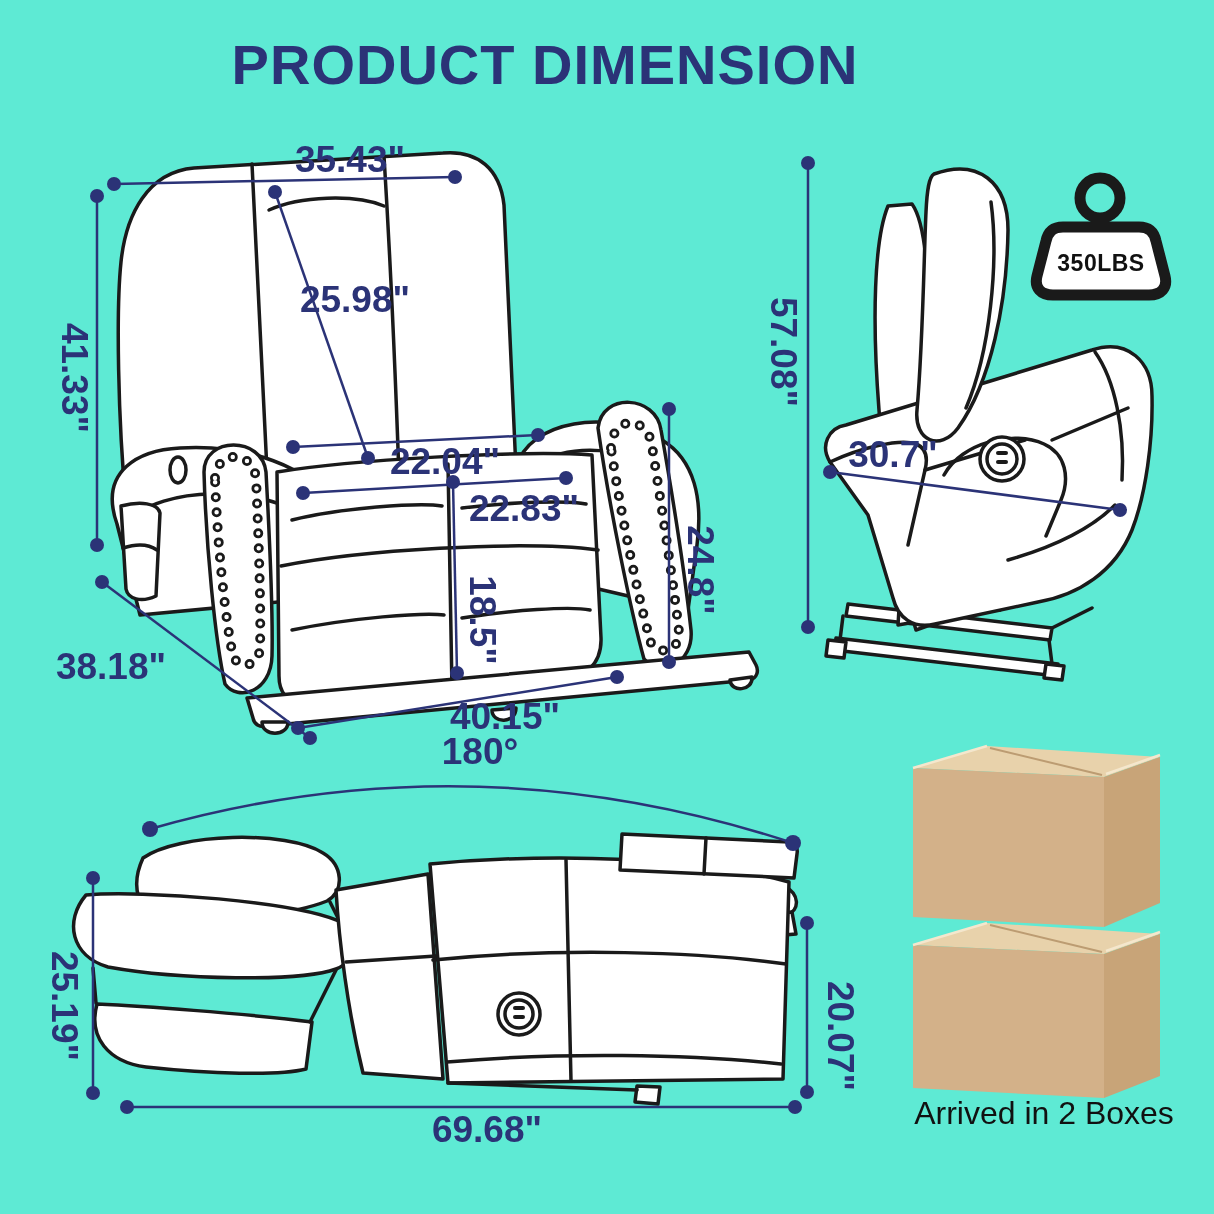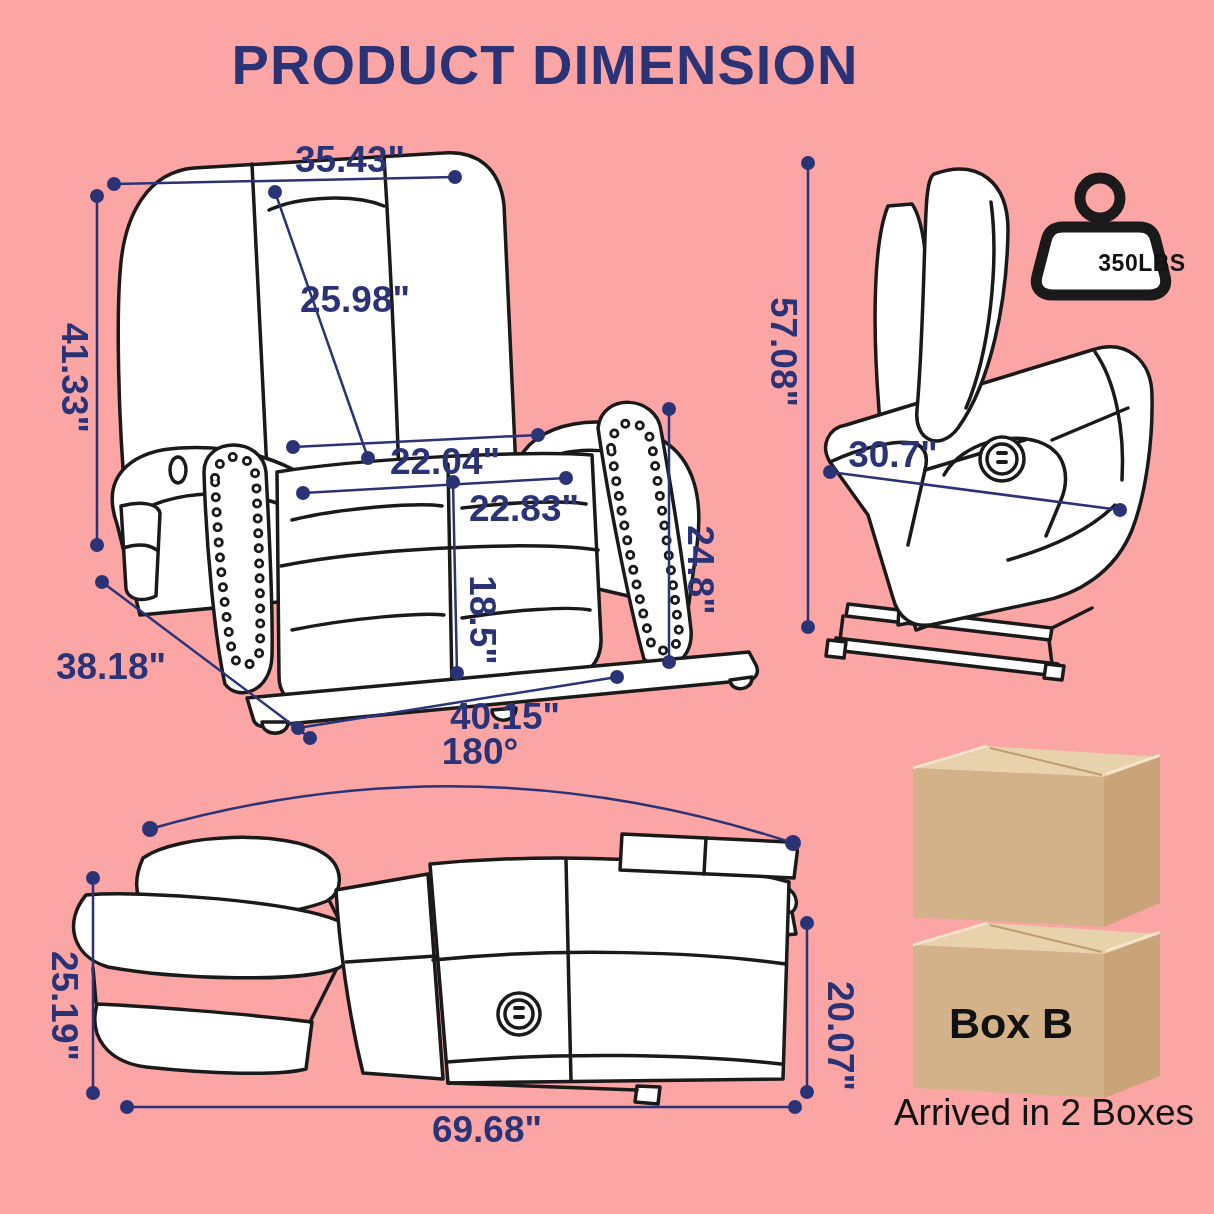--- a/index.html
+++ b/index.html
@@ -1,28 +1,28 @@
 <!DOCTYPE html>
 <html><head>
 <meta charset="utf-8">
 <style>
   html,body{margin:0;padding:0;background:#fff;}
-  #canvas{position:relative;width:1214px;height:1214px;background:#fca5a5;overflow:hidden;
+  #canvas{position:relative;width:1214px;height:1214px;background:#5eead4;overflow:hidden;
           font-family:"Liberation Sans",sans-serif;}
   #art{position:absolute;left:0;top:0;}
   .page-title{position:absolute;left:545px;top:64px;transform:translate(-50%,-50%);
       font-size:56px;font-weight:800;letter-spacing:1px;color:#2b3377;white-space:nowrap;}
   .dim{position:absolute;transform:translate(-50%,-50%);font-size:37px;font-weight:700;
       color:#2b3377;white-space:nowrap;}
   .dim.vert{transform:translate(-50%,-50%) rotate(90deg);}
   .cap-label{position:absolute;transform:translate(-50%,-50%);font-size:23px;font-weight:700;
       color:#111;white-space:nowrap;letter-spacing:.5px;}
   .box-label{position:absolute;transform:translate(-50%,-50%);font-size:43px;font-weight:700;
       color:#111;white-space:nowrap;}
-  .note-label{position:absolute;transform:translate(-50%,-50%);font-size:37px;font-weight:400;
+  .note-label{position:absolute;transform:translate(-50%,-50%);font-size:32px;font-weight:400;
       color:#111;white-space:nowrap;}
 </style>
 </head>
 <body>
 
 <div id="canvas">
 
 <svg id="art" width="1214" height="1214" viewBox="0 0 1214 1214">
 
   <g stroke="#1a1a1a" stroke-width="3.5" fill="#fff" stroke-linecap="round" stroke-linejoin="round">
@@ -217,23 +217,22 @@
   <span class="dim vert" style="left:74px;top:378px;">41.33"</span>
   <span class="dim" style="left:445px;top:462px;">22.04"</span>
   <span class="dim" style="left:524px;top:509px;">22.83"</span>
   <span class="dim vert" style="left:482px;top:620px;">18.5"</span>
   <span class="dim vert" style="left:700px;top:570px;">24.8"</span>
   <span class="dim" style="left:111px;top:667px;">38.18"</span>
   <span class="dim" style="left:505px;top:717px;">40.15"</span>
 
   <span class="dim vert" style="left:783px;top:352px;">57.08"</span>
   <span class="dim" style="left:893px;top:455px;">30.7"</span>
-  <span class="cap-label" style="left:1101px;top:263px;margin-left:41px;">350LBS</span>
+  <span class="cap-label" style="left:1101px;top:263px;">350LBS</span>
 
   <span class="dim" style="left:480px;top:752px;">180°</span>
   <span class="dim vert" style="left:64px;top:1006px;">25.19"</span>
   <span class="dim vert" style="left:840px;top:1036px;">20.07"</span>
   <span class="dim" style="left:487px;top:1130px;">69.68"</span>
 
-  <span class="box-label" style="left:1011px;top:1023px;">Box B</span>
   <span class="note-label" style="left:1044px;top:1113px;">Arrived in 2 Boxes</span>
 
 </div>
 
 </body></html>

